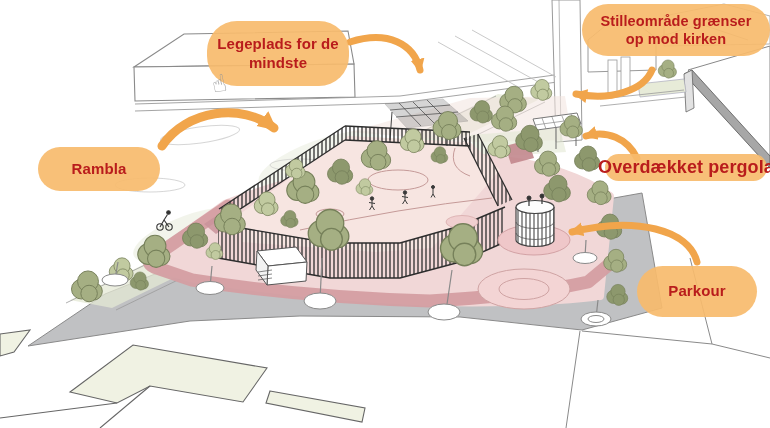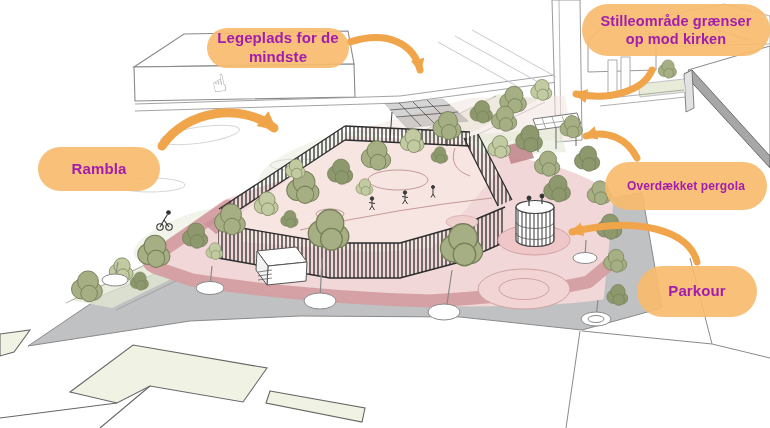--- a/index.html
+++ b/index.html
@@ -4,29 +4,29 @@
 <style>
   html,body{margin:0;padding:0;background:#ffffff;}
   .stage{
     position:relative;width:770px;height:428px;overflow:hidden;background:#fff;
     font-family:"Liberation Sans","DejaVu Sans",sans-serif;
   }
   .scene{position:absolute;left:0;top:0;}
   .bubble{
     position:absolute;display:flex;align-items:center;justify-content:center;
     text-align:center;background:rgba(247,187,109,0.92);border-radius:30px;
-    color:#a21caf;font-weight:bold;font-size:15px;line-height:1.25;
+    color:#b91c1c;font-weight:bold;font-size:15px;line-height:1.25;
     letter-spacing:.1px;padding:4px 8px;box-sizing:border-box;
   }
   .one{white-space:nowrap;}
-  #b-legeplads{left:207px;top:28px;width:142px;height:40px;}
+  #b-legeplads{left:207px;top:21px;width:142px;height:65px;}
   #b-stille{left:582px;top:4px;width:188px;height:52px;font-size:14.5px;}
   #b-rambla{left:38px;top:147px;width:122px;height:44px;text-align:right;}
   #b-multibane{left:322px;top:156px;width:126px;height:40px;background:rgba(247,187,109,0.88);}
-  #b-pergola{left:605px;top:162px;width:162px;height:48px;font-size:12px;}
+  #b-pergola{left:605px;top:154px;width:162px;height:27px;font-size:18px;}
   #b-parkour{left:637px;top:266px;width:120px;height:51px;}
   .hand{
     position:absolute;left:212px;top:70px;font-size:24px;color:#979797;
     transform:rotate(-12deg);user-select:none;
   }
 </style>
 </head>
 <body>
 
 <div class="stage">

